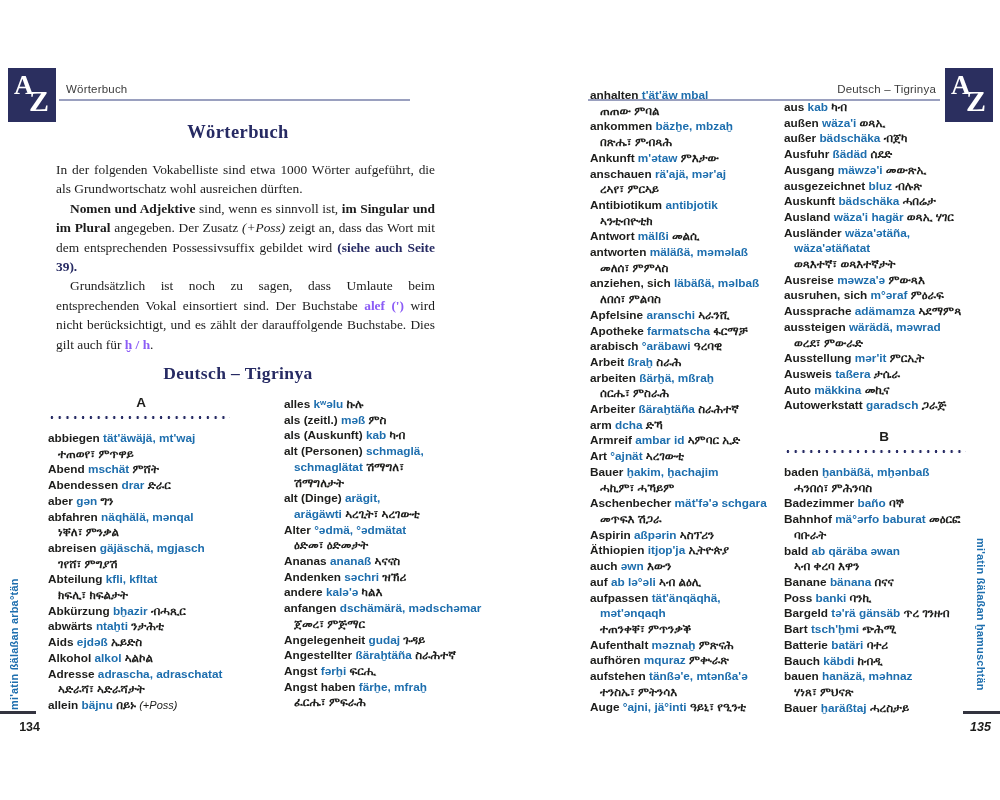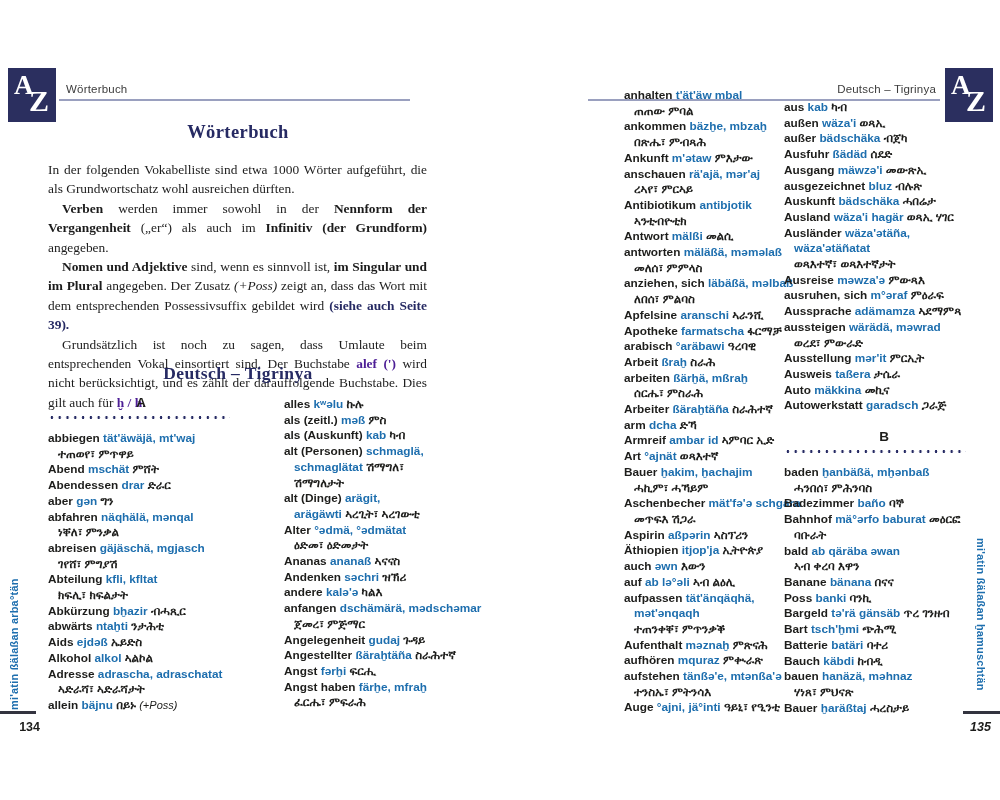--- a/index.html
+++ b/index.html
@@ -14,35 +14,35 @@
   .logo .lz{left:21px;top:16px;font-size:30px;}
   .runhead{position:absolute;top:83px;font-size:11.5px;color:#3c3c3c;letter-spacing:0.2px;}
   .runhead-l{left:66px;}
   .runhead-r{left:588px;width:348px;text-align:right;}
   .hrule{position:absolute;top:99px;height:1.5px;background:#9aa0bf;}
   .hrule-l{left:59px;width:351px;}
   .hrule-r{left:588px;width:352px;}
   
   .book-title{position:absolute;left:48px;top:122px;width:380px;text-align:center;
       font-family:"Liberation Serif",serif;font-weight:700;font-size:18.5px;color:#262a63;letter-spacing:0.4px;}
-  .intro{position:absolute;left:48px;top:160px;width:379px;
+  .intro{position:absolute;left:56px;top:160px;width:379px;
       font-family:"Liberation Serif",serif;font-size:13.4px;line-height:19.4px;text-align:justify;color:#1c1c1c;}
   .ipara{margin:0;}
   .ipara.ind{text-indent:14px;}
   .sg-b{font-weight:700;}
   .sg-i{font-style:italic;}
   .sg-bn{font-weight:700;color:#262a63;}
-  .sg-bb{font-weight:700;color:#4c1d95;}
+  .sg-bb{font-weight:700;color:#8b5cf6;}
   .section-title{position:absolute;left:48px;top:363px;width:380px;text-align:center;
       font-family:"Liberation Serif",serif;font-weight:700;font-size:17.5px;color:#262a63;letter-spacing:0.4px;}
   
   .col{position:absolute;font-size:11.8px;}
   .colA{left:48px;top:395px;width:186px;}
   .colB{left:240px;top:397px;width:192px;margin-left:44px;}
-  .rcol1{left:624px;top:88px;width:195px;}
+  .rcol1{left:590px;top:88px;width:195px;}
   .rcol2{left:784px;top:100px;width:200px;}
   .letter{text-align:center;font-weight:700;font-size:13.5px;color:#1d1d1b;height:18px;}
   .letter-b{margin-top:15px;}
   .dots{width:182px;height:3px;margin:3px 0 12px 0;
         background-image:radial-gradient(circle,#262a63 1.3px,transparent 1.5px);
         background-size:7.8px 3px;background-repeat:repeat-x;}
   .eline{line-height:15.7px;white-space:nowrap;}
   .eline.ind{padding-left:10px;}
   .seg-de{font-weight:700;color:#1d1d1b;}
   .seg-tr{font-weight:700;color:#1d6eae;}
@@ -74,21 +74,20 @@
   <div class="runhead runhead-r">Deutsch – Tigrinya</div>
   <div class="hrule hrule-r"></div>
   <div class="logo logo-r">
     <span class="la">A</span>
     <span class="lz">Z</span>
   </div>
 
   <div class="book-title">Wörterbuch</div>
   <div class="intro">
       <p class="ipara"><span class="sg-n">In der folgenden Vokabelliste sind etwa 1000 Wörter aufgeführt, die als Grundwortschatz wohl ausreichen dürften.</span></p>
-      <p class="ipara ind"><span class="sg-b">Verben</span><span class="sg-n"> werden immer sowohl in der </span><span class="sg-b">Nennform der Vergangenheit</span><span class="sg-n"> („er“) als auch im </span><span class="sg-b">Infinitiv (der Grundform)</span><span class="sg-n"> angegeben.</span></p>
       <p class="ipara ind"><span class="sg-b">Nomen und Adjektive</span><span class="sg-n"> sind, wenn es sinnvoll ist, </span><span class="sg-b">im Singular und im Plural</span><span class="sg-n"> angegeben. Der Zusatz </span><span class="sg-i">(+Poss)</span><span class="sg-n"> zeigt an, dass das Wort mit dem entsprechenden Possessivsuffix gebildet wird </span><span class="sg-bn">(siehe auch Seite 39).</span></p>
       <p class="ipara ind"><span class="sg-n">Grundsätzlich ist noch zu sagen, dass Umlaute beim entsprechenden Vokal einsortiert sind. Der Buchstabe </span><span class="sg-bb">alef (')</span><span class="sg-n"> wird nicht berücksichtigt, und es zählt der darauffolgende Buchstabe. Dies gilt auch für </span><span class="sg-bb">ḫ / h</span><span class="sg-n">.</span></p>
     </div>
   <div class="section-title">Deutsch – Tigrinya</div>
 
   <div class="col colA">
     <div class="letter">A</div>
     <div class="dots"></div>
     <div>
         <div class="eline"><span class="seg-de">abbiegen </span><span class="seg-tr">tät'äwäjä, mt'waj</span></div>
@@ -151,21 +150,21 @@
       <div class="eline ind"><span class="seg-ti">ለበሰ፣ ምልባስ</span></div>
       <div class="eline"><span class="seg-de">Apfelsine </span><span class="seg-tr">aranschi </span><span class="seg-ti">ኣራንሺ</span></div>
       <div class="eline"><span class="seg-de">Apotheke </span><span class="seg-tr">farmatscha </span><span class="seg-ti">ፋርማቻ</span></div>
       <div class="eline"><span class="seg-de">arabisch </span><span class="seg-tr">°aräbawi </span><span class="seg-ti">ዓረባዊ</span></div>
       <div class="eline"><span class="seg-de">Arbeit </span><span class="seg-tr">ßraḫ </span><span class="seg-ti">ስራሕ</span></div>
       <div class="eline"><span class="seg-de">arbeiten </span><span class="seg-tr">ßärḫä, mßraḫ</span></div>
       <div class="eline ind"><span class="seg-ti">ሰርሔ፣ ምስራሕ</span></div>
       <div class="eline"><span class="seg-de">Arbeiter </span><span class="seg-tr">ßäraḫtäña </span><span class="seg-ti">ስራሕተኛ</span></div>
       <div class="eline"><span class="seg-de">arm </span><span class="seg-tr">dcha </span><span class="seg-ti">ድኻ</span></div>
       <div class="eline"><span class="seg-de">Armreif </span><span class="seg-tr">ambar id </span><span class="seg-ti">ኣምባር ኢድ</span></div>
-      <div class="eline"><span class="seg-de">Art </span><span class="seg-tr">°ajnät </span><span class="seg-ti">ወጻእተኛ</span></div>
+      <div class="eline"><span class="seg-de">Art </span><span class="seg-tr">°ajnät </span><span class="seg-ti">ኣረገውቲ</span></div>
       <div class="eline"><span class="seg-de">Bauer </span><span class="seg-tr">ḫakim, ḫachajim</span></div>
       <div class="eline ind"><span class="seg-ti">ሓኪም፣ ሓኻይም</span></div>
       <div class="eline"><span class="seg-de">Aschenbecher </span><span class="seg-tr">mät'fə'ə schgara</span></div>
       <div class="eline ind"><span class="seg-ti">መጥፍእ ሽጋራ</span></div>
       <div class="eline"><span class="seg-de">Aspirin </span><span class="seg-tr">aßpərin </span><span class="seg-ti">ኣስፕሪን</span></div>
       <div class="eline"><span class="seg-de">Äthiopien </span><span class="seg-tr">itjop'ja </span><span class="seg-ti">ኢትዮጵያ</span></div>
       <div class="eline"><span class="seg-de">auch </span><span class="seg-tr">əwn </span><span class="seg-ti">እውን</span></div>
       <div class="eline"><span class="seg-de">auf </span><span class="seg-tr">ab lə°əli </span><span class="seg-ti">ኣብ ልዕሊ</span></div>
       <div class="eline"><span class="seg-de">aufpassen </span><span class="seg-tr">tät'änqäqhä,</span></div>
       <div class="eline ind"><span class="seg-tr">mət'ənqaqh</span></div>

